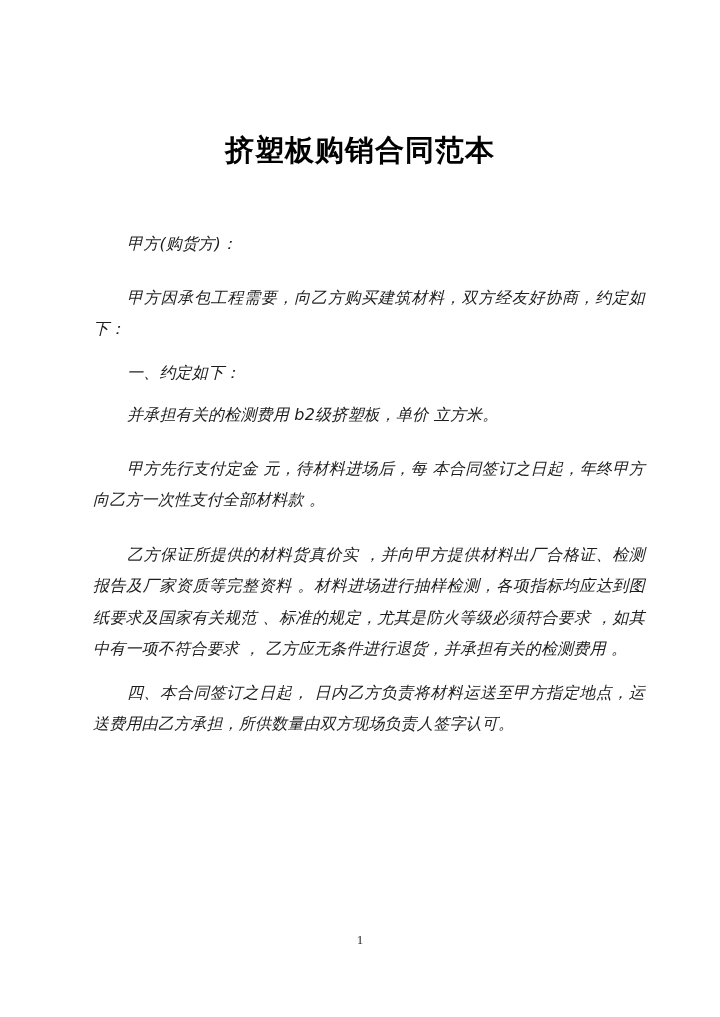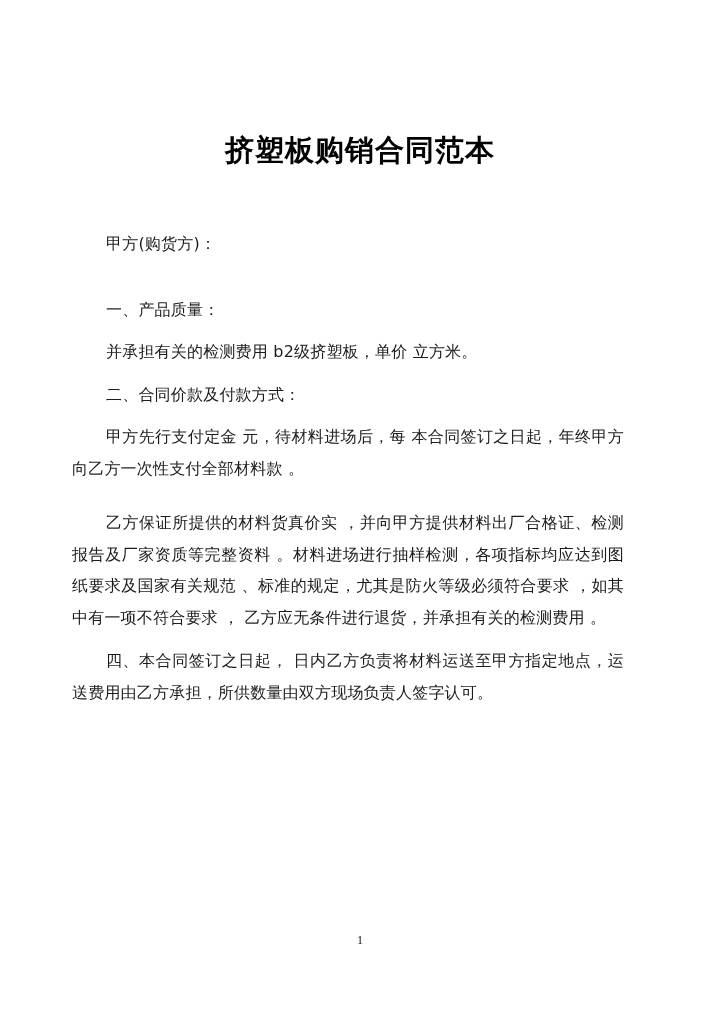--- a/index.html
+++ b/index.html
@@ -36,22 +36,23 @@
     position: absolute;
     top: 131px;
     left: 0;
     right: 0;
     line-height: 38px;
   }
 
   .body-block {
     position: absolute;
     top: 228px;
-    left: 72px;
+    left: 93px;
     width: 552px;
+    font-style: italic;
   }
 
   .para {
     font-size: 16px;
     line-height: 31.5px;
     color: #1c1c1c;
     margin: 0 0 0 0;
     text-align: justify;
     text-justify: inter-ideograph;
     letter-spacing: 0.2px;
@@ -86,32 +87,32 @@
 
   <div class="body-block">
 
     <p class="para indent">甲方(购货方)：</p>
 
     <div class="gap-sm"></div>
 
 
     <div class="gap-sm"></div>
 
+    <p class="para indent">甲方因承包工程需要，向乙方购买建筑材料，双方经友好协商，约定如下：</p>
 
     <div class="gap-md"></div>
 
-    <p class="para indent">一、产品质量：</p>
+    <p class="para indent">一、约定如下：</p>
 
     <div class="gap-sm"></div>
 
     <p class="para indent">并承担有关的检测费用 b2级挤塑板，单价 立方米。</p>
 
     <div class="gap-sm"></div>
 
-    <p class="para indent">二、合同价款及付款方式：</p>
 
     <div class="gap-sm"></div>
 
     <p class="para indent">甲方先行支付定金 元，待材料进场后，每 本合同签订之日起，年终甲方向乙方一次性支付全部材料款 。</p>
 
     <div class="gap-md"></div>
 
 
     <div class="gap-sm"></div>
 

